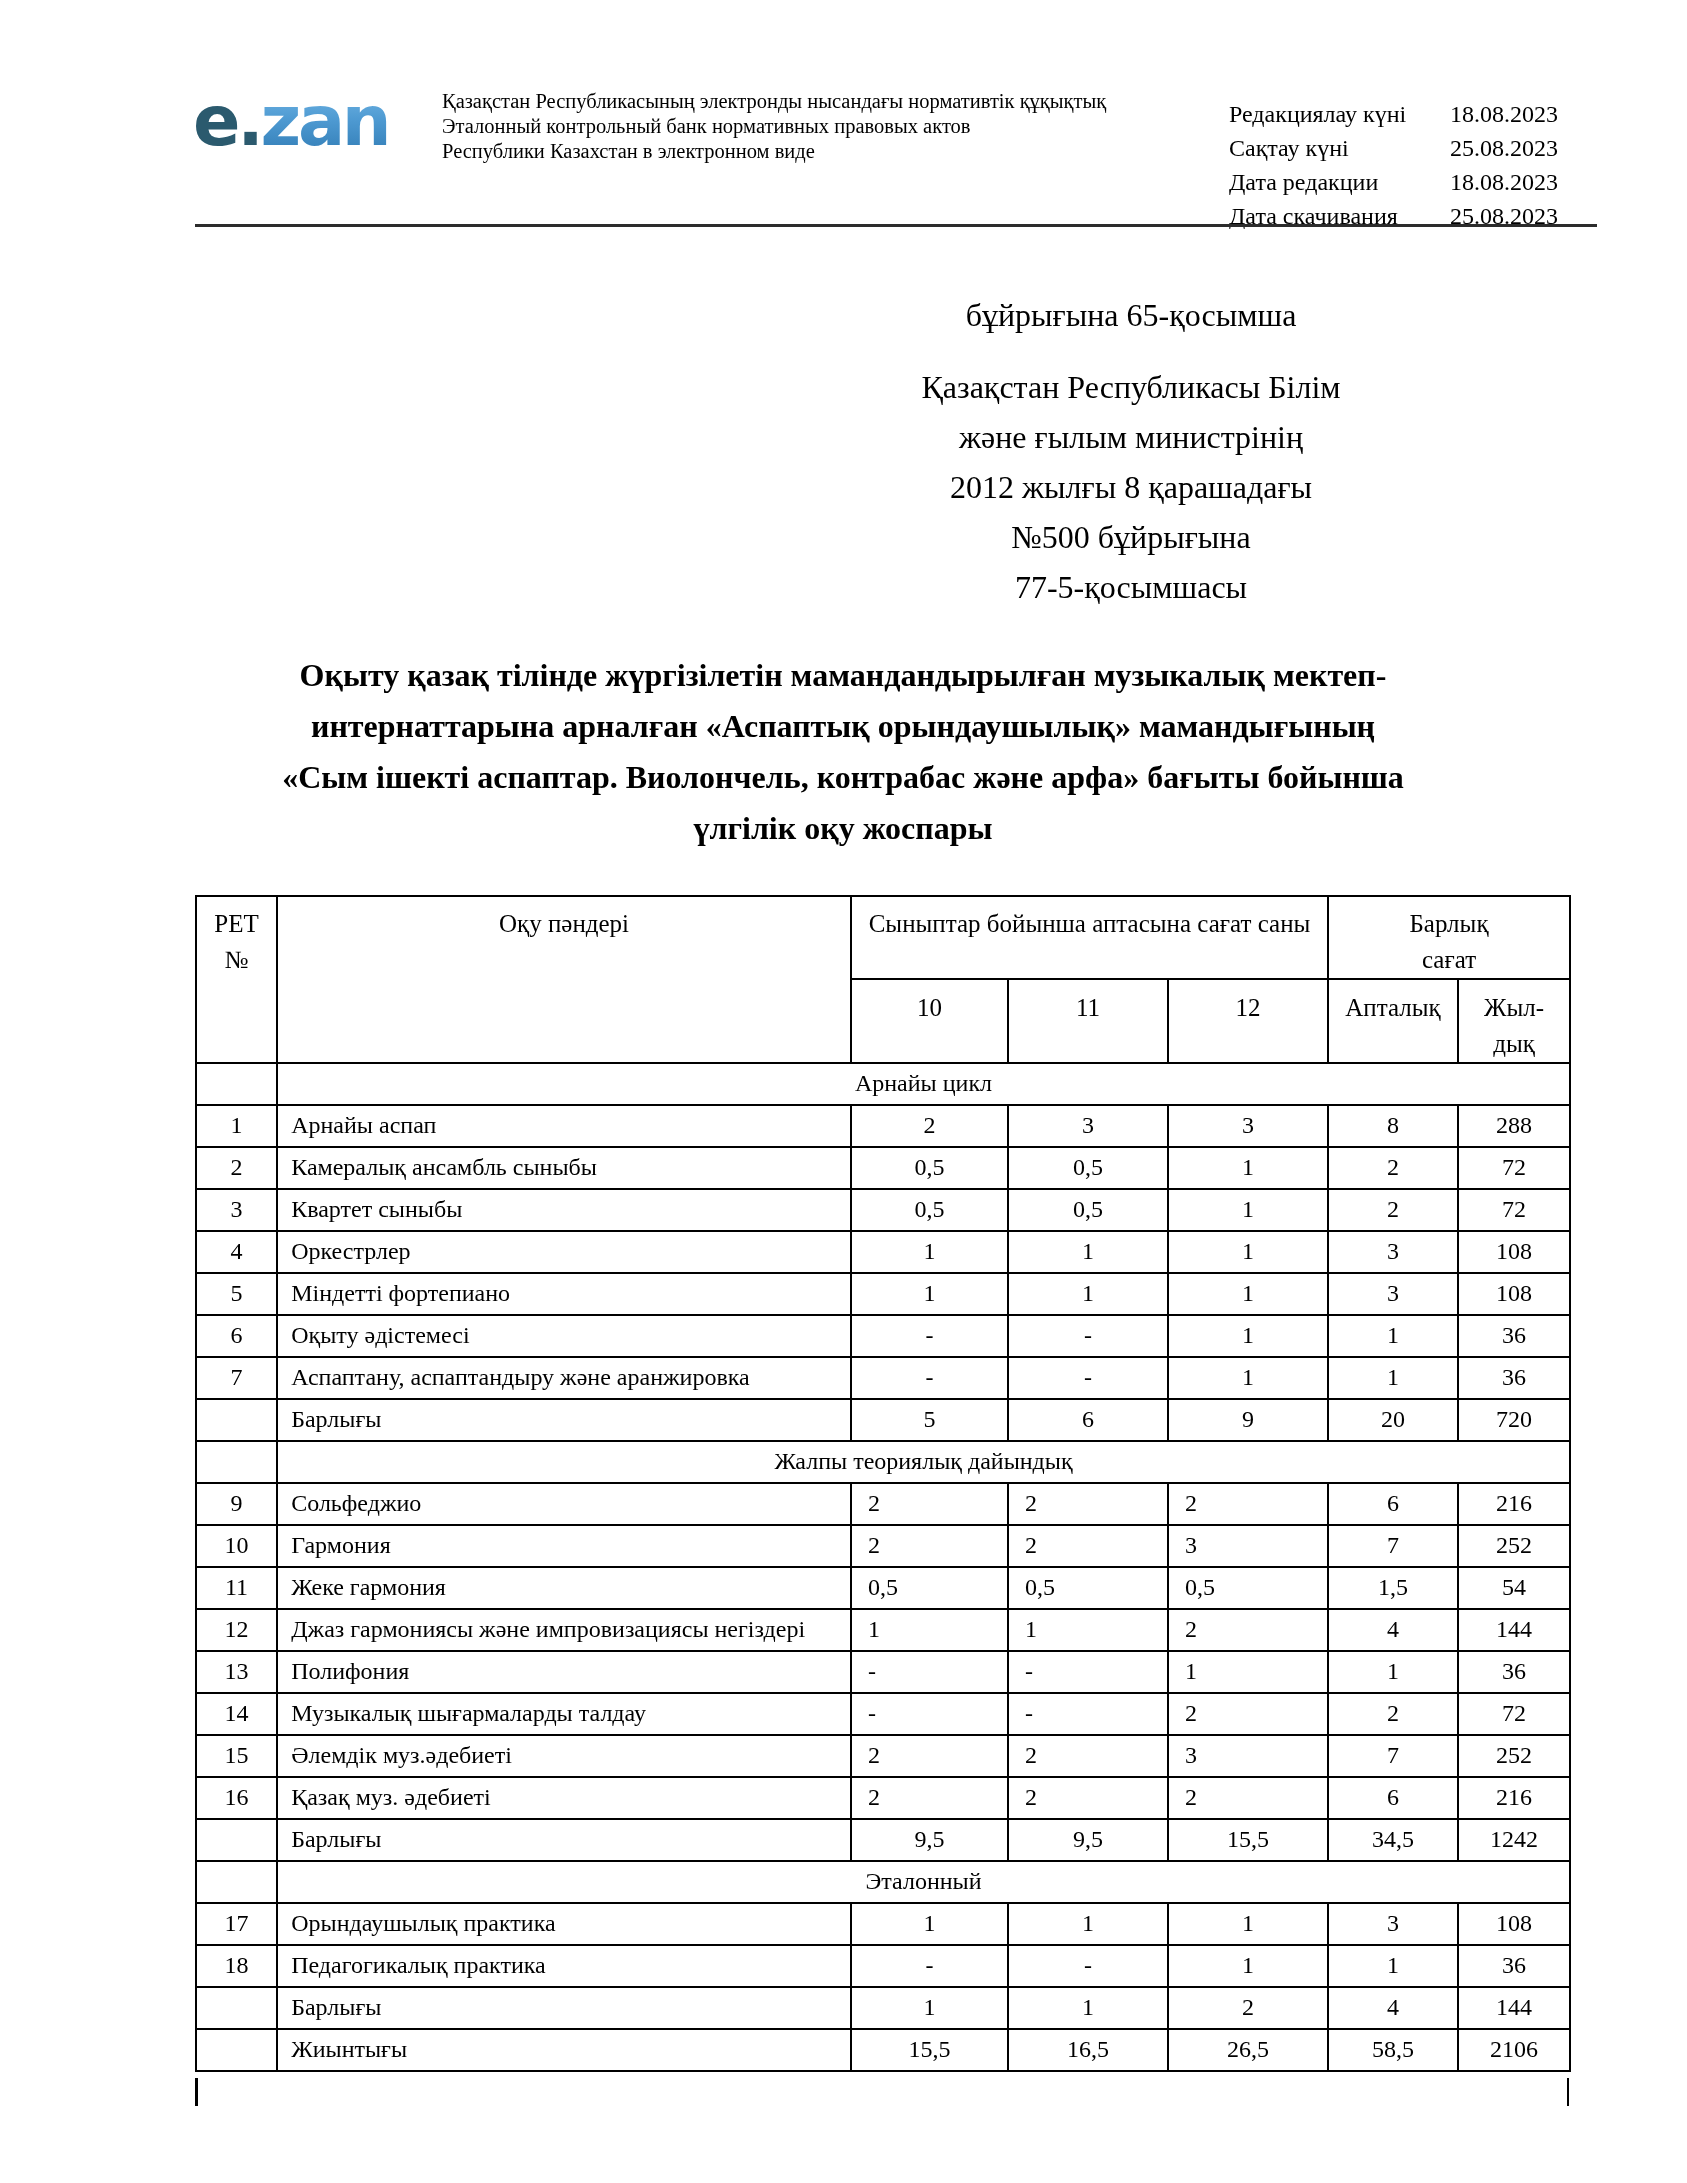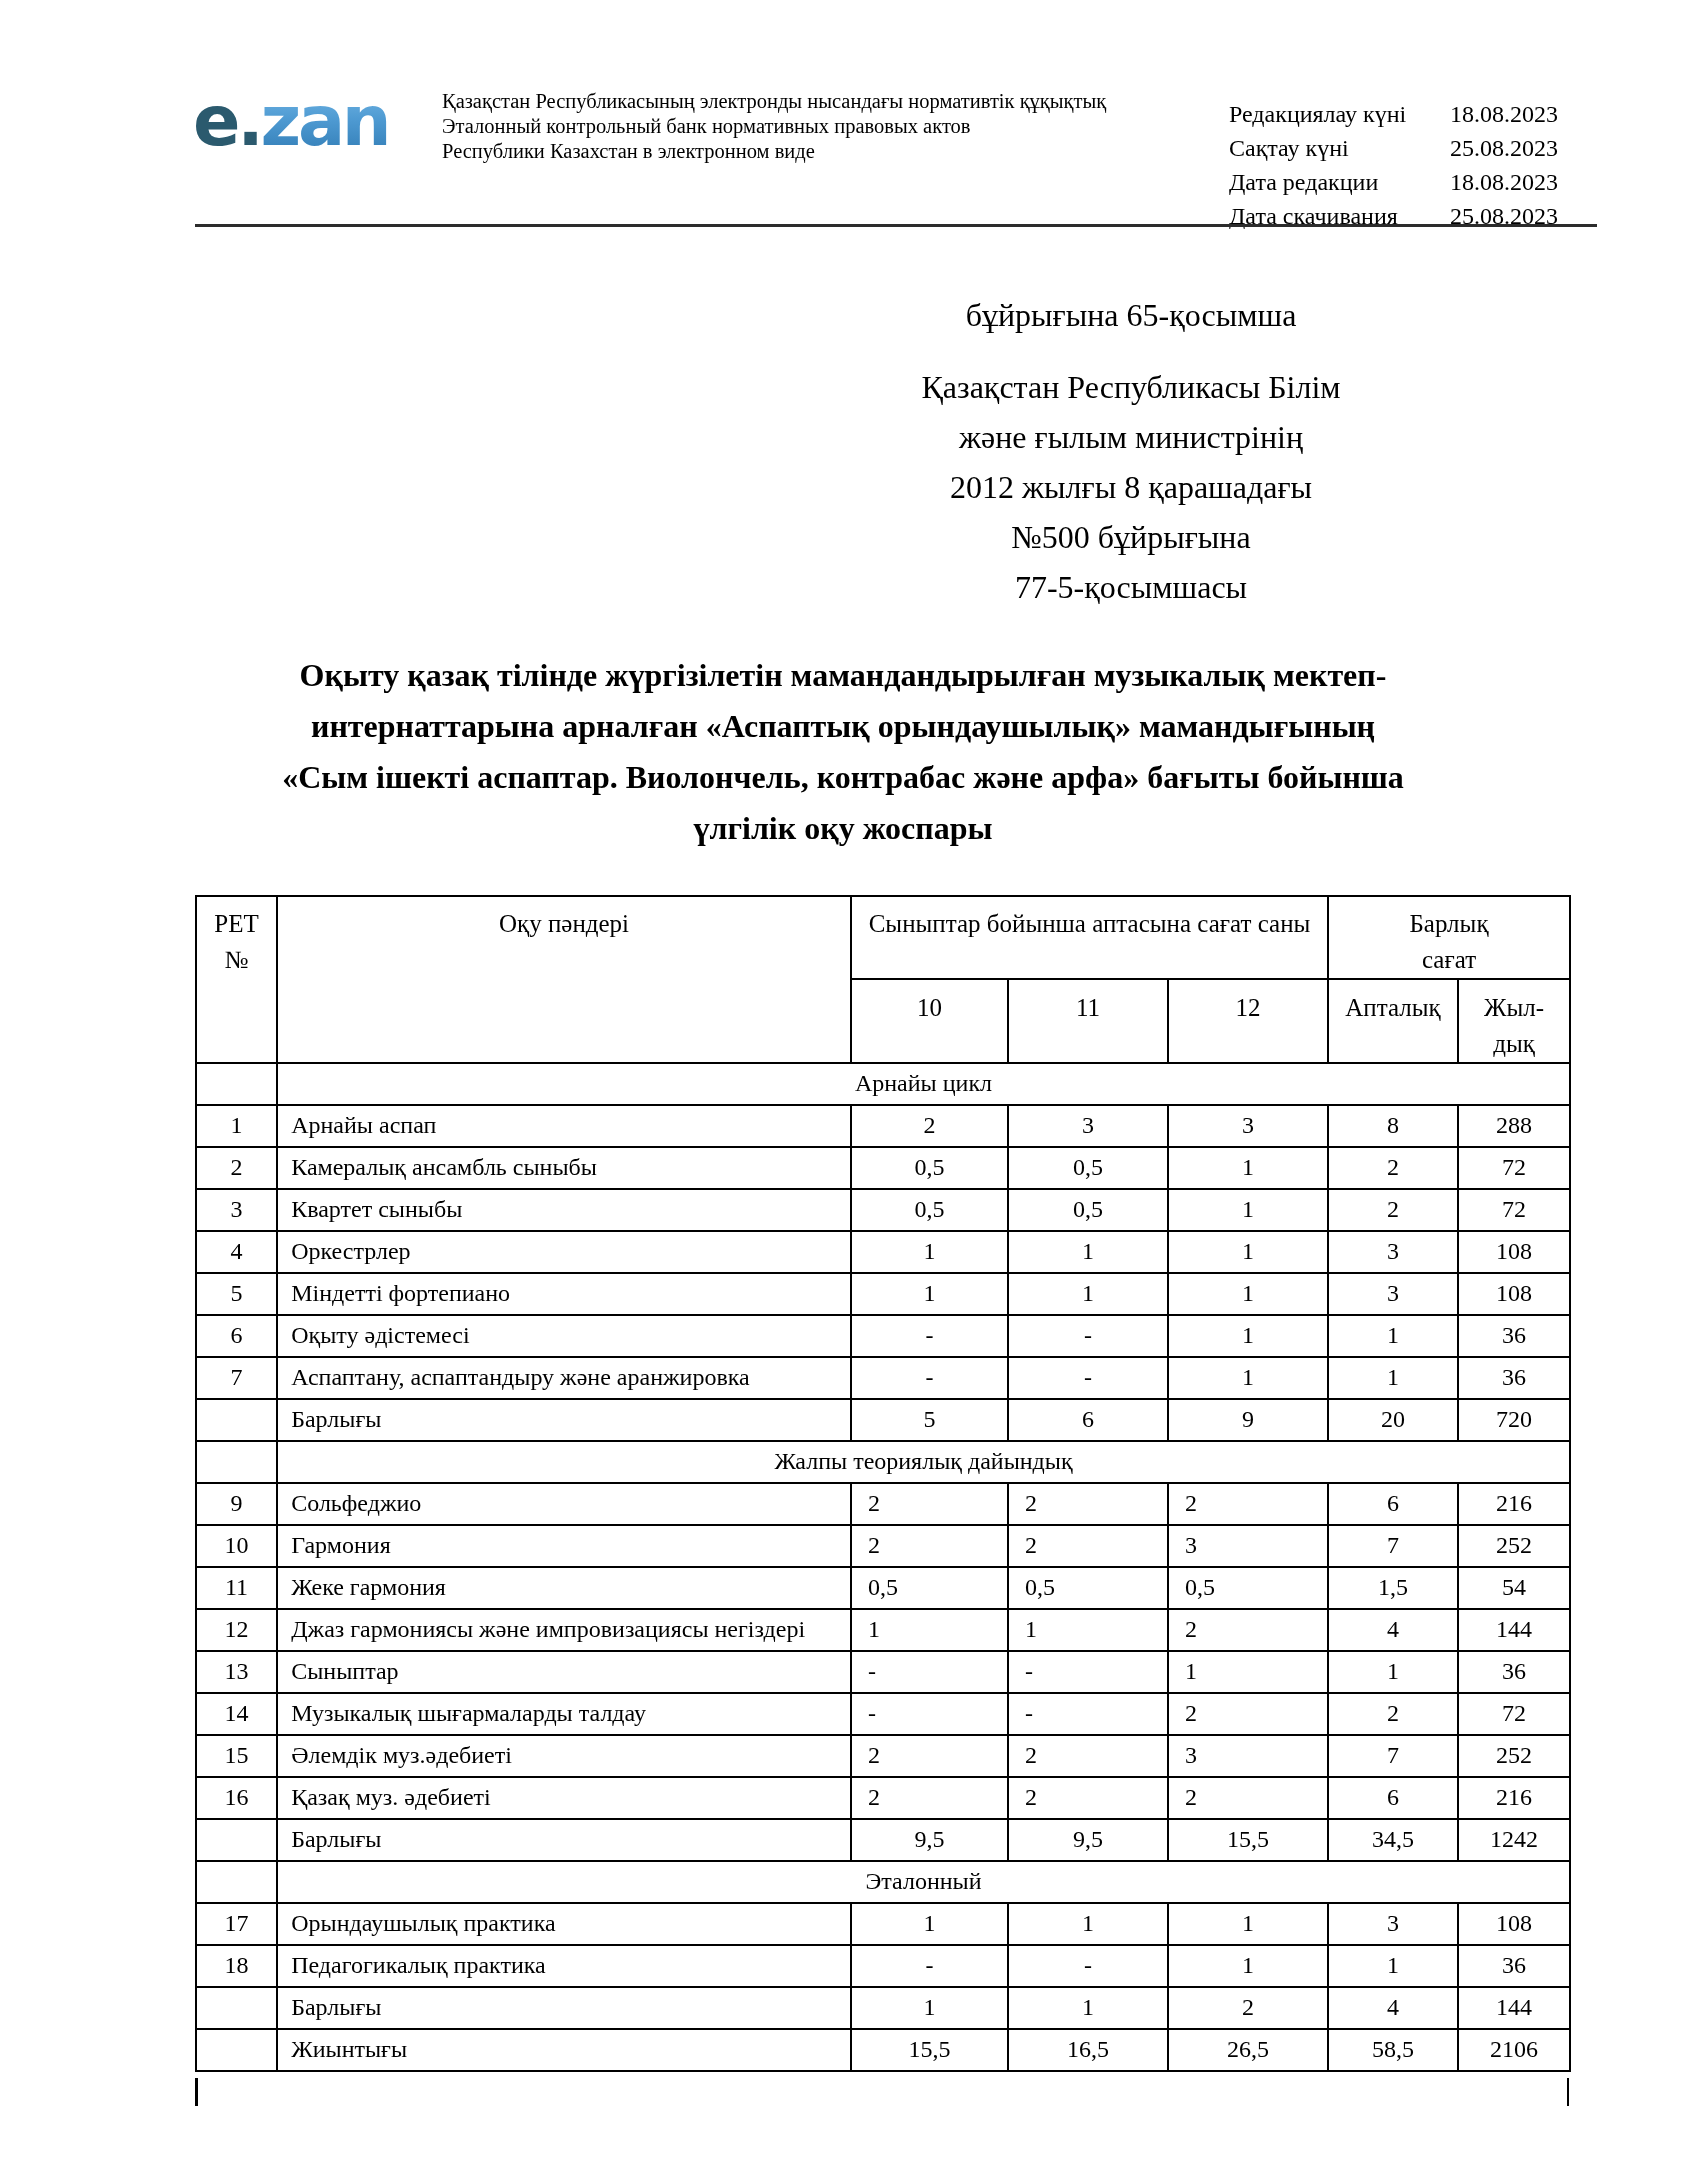--- a/index.html
+++ b/index.html
@@ -242,21 +242,21 @@
           <td class="cell-no">12</td>
           <td class="cell-label">Джаз гармониясы және импровизациясы негіздері</td>
           <td class="cell-num left-align">1</td>
           <td class="cell-num left-align">1</td>
           <td class="cell-num left-align">2</td>
           <td class="cell-num">4</td>
           <td class="cell-num">144</td>
         </tr>
         <tr>
           <td class="cell-no">13</td>
-          <td class="cell-label">Сыныптар</td>
+          <td class="cell-label">Полифония</td>
           <td class="cell-num left-align">-</td>
           <td class="cell-num left-align">-</td>
           <td class="cell-num left-align">1</td>
           <td class="cell-num">1</td>
           <td class="cell-num">36</td>
         </tr>
         <tr>
           <td class="cell-no">14</td>
           <td class="cell-label">Музыкалық шығармаларды талдау</td>
           <td class="cell-num left-align">-</td>

